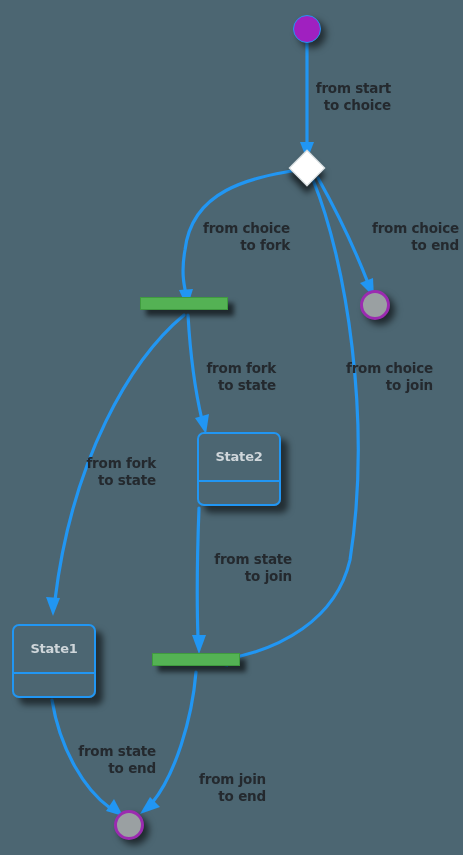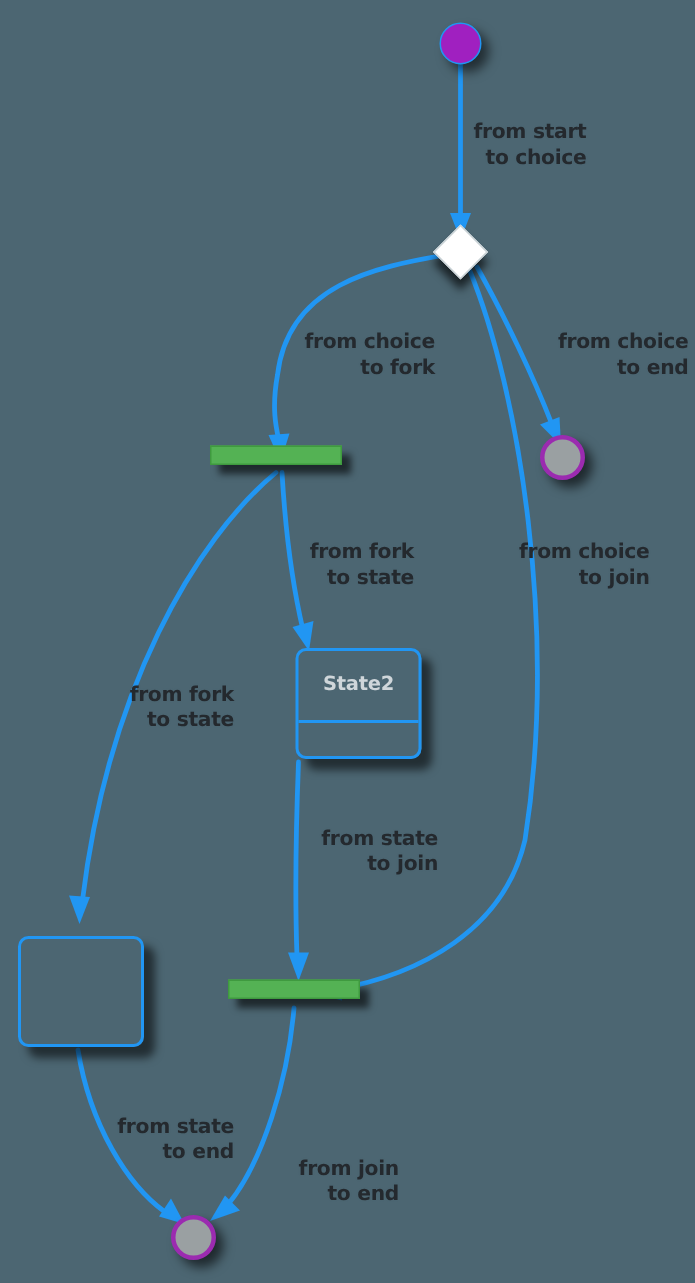--- a/index.html
+++ b/index.html
@@ -176,20 +176,21 @@
   <div class="node end-node" style="left:360px; top:290px;"></div>
 
   <div class="node bar-node" style="left:140px; top:297px; width:88px;"></div>
 
   <div class="node state-node" style="left:163px; top:432px;margin-left:34px;">
     <div class="state-title">State2</div>
     <div class="state-body"></div>
   </div>
 
   <div class="node state-node" style="left:12px; top:624px;">
+    <div class="state-title">State1</div>
     <div class="state-body"></div>
   </div>
 
   <div class="node bar-node" style="left:152px; top:653px; width:88px;"></div>
 
   <div class="node end-node" style="left:114px; top:810px;"></div>
 
   <div class="edge-label" style="left:299px; top:80px; width:92px; text-align:right;">from start
 to choice</div>
 

